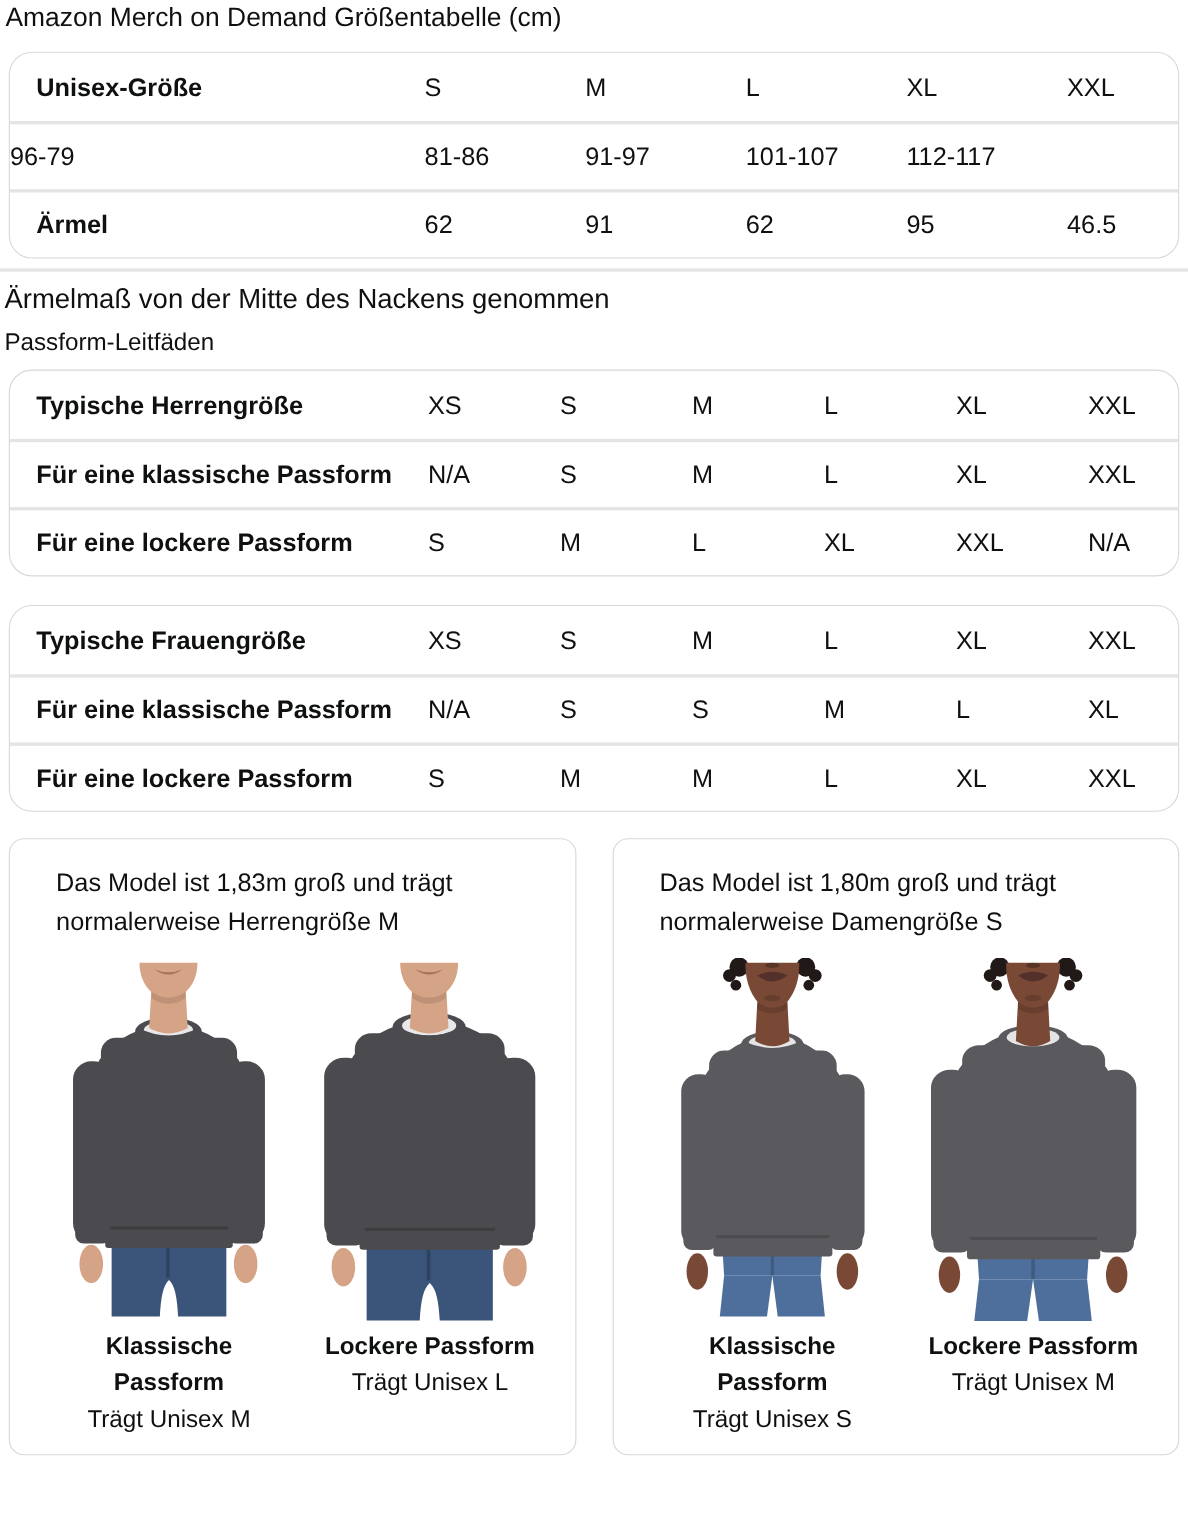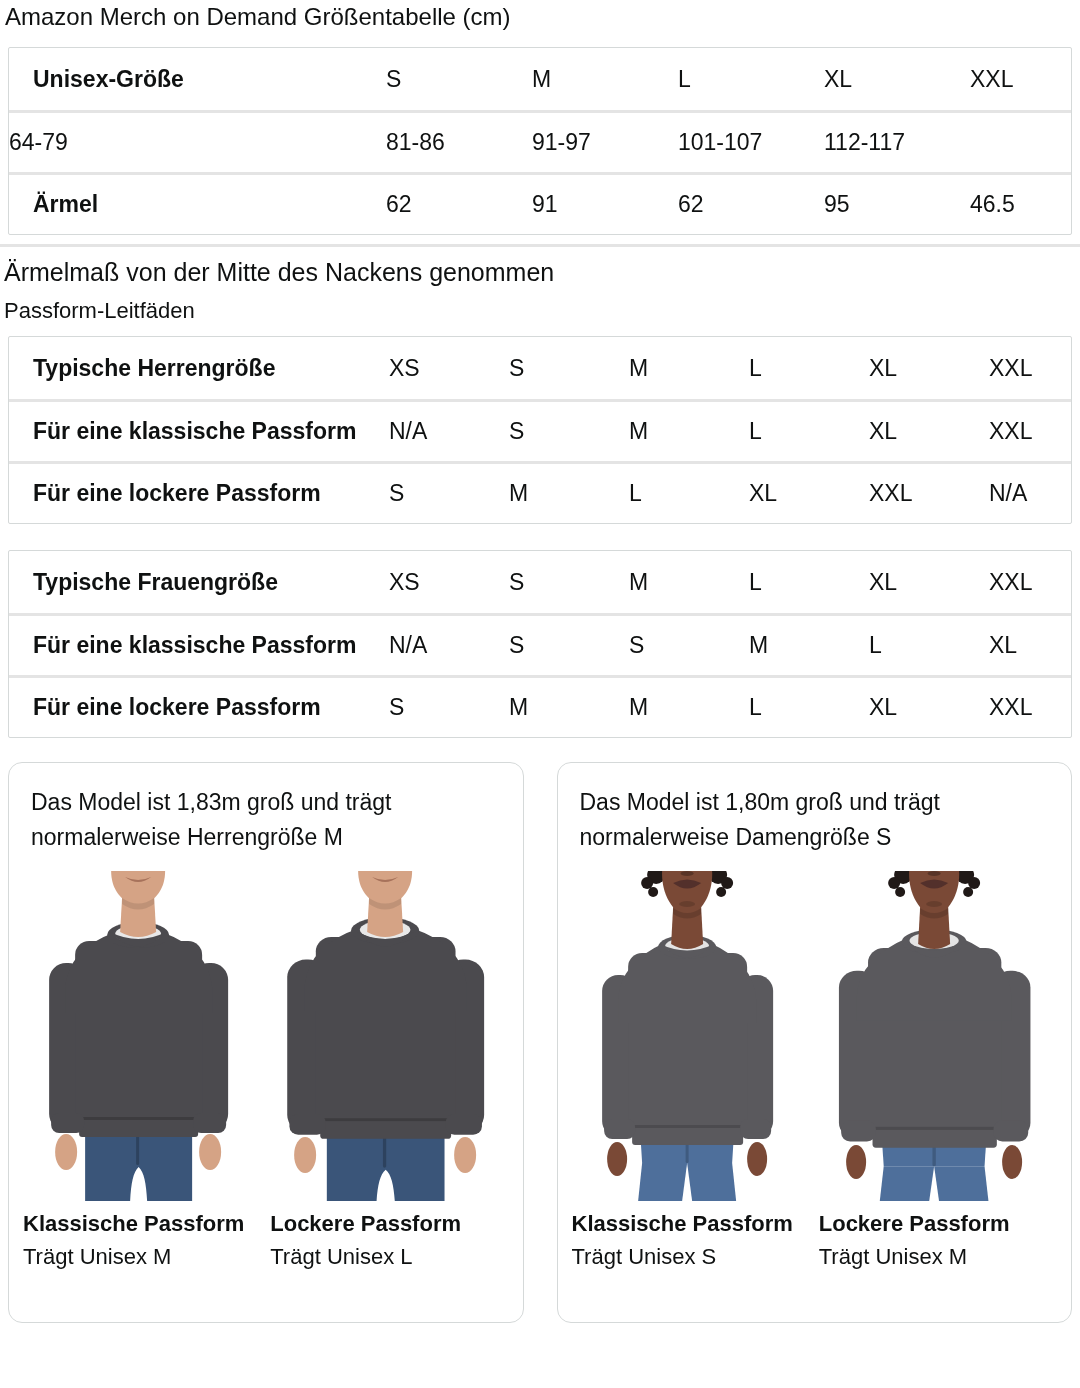--- a/index.html
+++ b/index.html
@@ -7,36 +7,36 @@
     --c-border:#D5D9D9;
     --c-row-divider:#E4E4E4;
   }
   *{box-sizing:border-box}
   html,body{margin:0;padding:0}
   body{
     width:1080px;height:1388px;overflow:hidden;background:#fff;
     font-family:"Liberation Sans",sans-serif;color:var(--c-text);
   }
   .title{font-size:24px;font-weight:400;margin:3px 0 16px 5px;line-height:28px}
-  .tbl{margin:12px 8px 0 8px;border:1px solid var(--c-border);border-radius:2px;background:#fff;overflow:hidden}
+  .tbl{margin:12px 8px 0 8px;border:1px solid var(--c-border);border-radius:21px;background:#fff;overflow:hidden}
   .row{display:grid;align-items:center;height:62px}
   .tbl .row + .row{border-top:3px solid var(--c-row-divider)}
   .size-grid{grid-template-columns:377px 146px 146px 146px 146px 1fr}
   .fit-grid{grid-template-columns:380px 120px 120px 120px 120px 120px 1fr}
   .cell{font-size:23px;white-space:nowrap}
   .cell.label{font-weight:700;padding-left:24px}
   .page-divider{height:3px;background:var(--c-row-divider);margin-top:9px}
   .note{font-size:25px;margin:13px 0 0 4px;line-height:24px}
   .sub-heading{font-size:22px;font-weight:400;margin:14px 0 0 4px;line-height:26px}
   .tbl + .tbl{margin-top:26px}
   .cards{display:flex;gap:33px;margin:24px 8px 0 8px}
-  .card{flex:1;border:1px solid var(--c-border);border-radius:14px;padding:22px 21px 12px 14px;height:561px}
+  .card{flex:1;border:1px solid var(--c-border);border-radius:14px;padding:22px 21px 12px 34px;height:561px}
   .card-desc{font-size:23px;line-height:35px;margin:0 0 0 8px}
   .figs{display:flex;gap:16px;margin-top:16px}
-  .figs figure{margin:0;flex:1;text-align:left}
+  .figs figure{margin:0;flex:1;text-align:center}
   .fig-img{height:330px;overflow:hidden}
   .fig-img svg{display:block;width:100%;height:330px}
   .fit-label{font-size:22px;font-weight:700;line-height:33px;margin-top:6px}
   .size-label{font-size:22px;font-weight:400;line-height:33px}
 </style>
 </head>
 <body>
 
 <main class="page">
 
@@ -45,21 +45,21 @@
   <section class="tbl">
     <div class="row size-grid">
       <div class="cell label">Unisex-Größe</div>
       <div class="cell val">S</div>
       <div class="cell val">M</div>
       <div class="cell val">L</div>
       <div class="cell val">XL</div>
       <div class="cell val">XXL</div>
     </div>
     <div class="row size-grid">
-      <div class="cell val">64-79</div>
+      <div class="cell val">96-79</div>
       <div class="cell val">81-86</div>
       <div class="cell val">91-97</div>
       <div class="cell val">101-107</div>
       <div class="cell val">112-117</div>
     </div>
     <div class="row size-grid">
       <div class="cell label">Ärmel</div>
       <div class="cell val">62</div>
       <div class="cell val">91</div>
       <div class="cell val">62</div>

